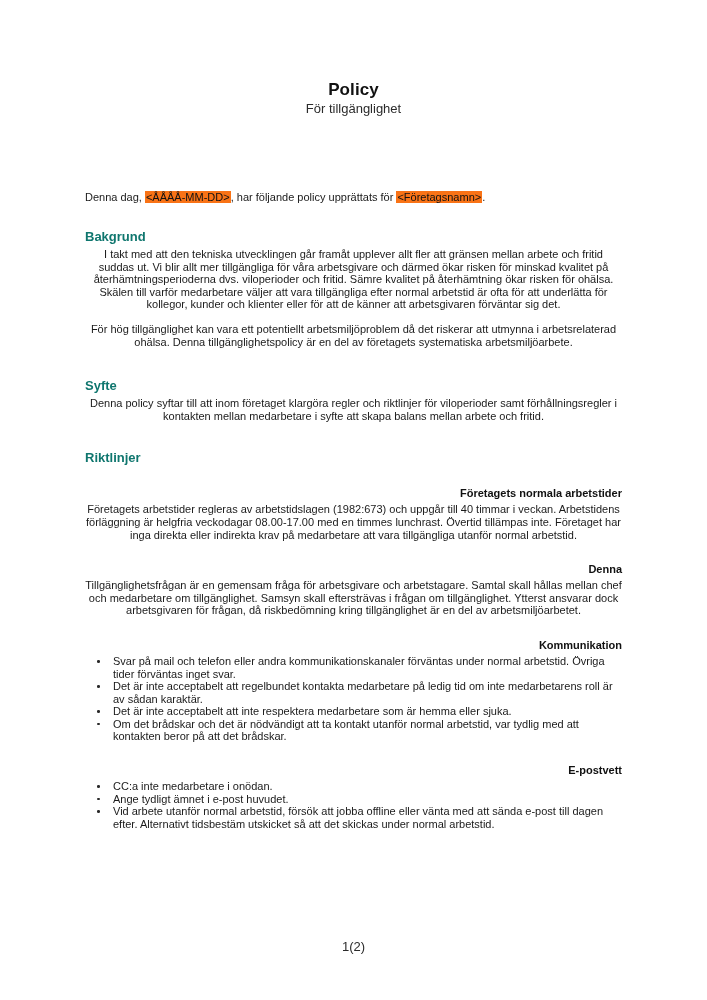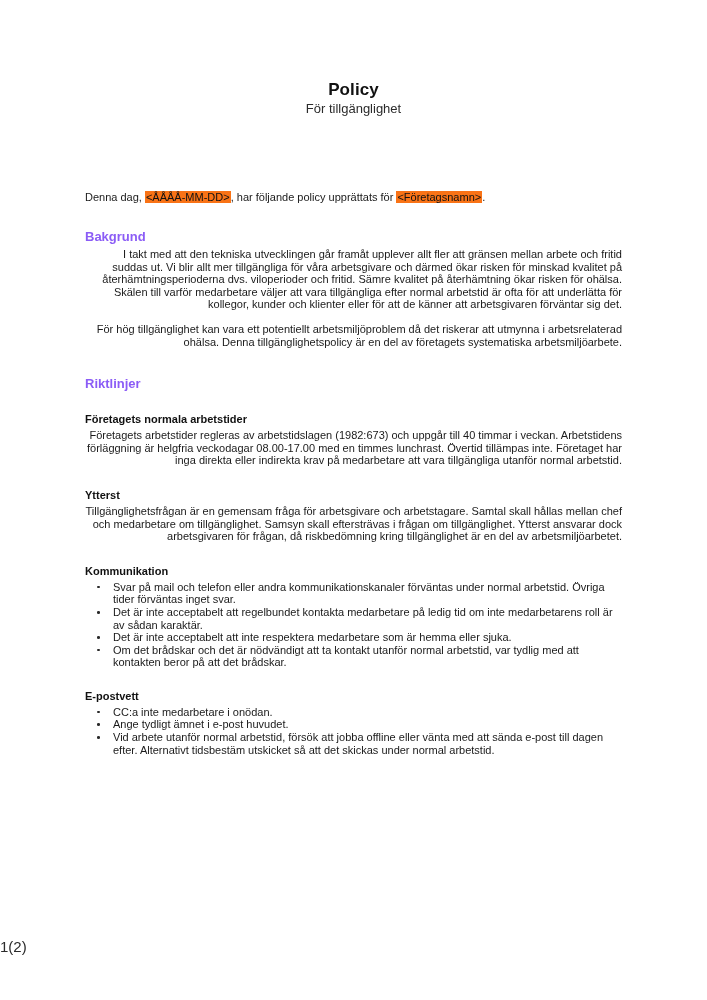--- a/index.html
+++ b/index.html
@@ -62,45 +62,46 @@
     color: #111111;
     padding: 0 1px;
   }
 
   
   h2.section-heading {
     font-size: 13px;
     font-weight: bold;
     line-height: 16px;
     margin: 0;
-    color: #8b5cf6;
+    color: #0f766e;
   }
   h3.sub-heading {
     font-size: 11px;
     font-weight: bold;
     line-height: 14px;
     margin: 0;
     color: #111111;
+    text-align: right;
   }
 
   
   .sec-bakgrund  { margin-top: 25px; }
   .sec-syfte     { margin-top: 30px; }
   .sec-riktlinjer{ margin-top: 28px; }
   .sub-arbetstider { margin-top: 20px; }
   .sub-dialog      { margin-top: 21px; }
   .sub-kommunikation { margin-top: 21px; }
   .sub-epostvett     { margin-top: 20px; }
 
   p.body-text {
     font-size: 11px;
     line-height: 12.6px;
     margin: 0;
     color: #1a1a1a;
-    text-align: right;
+    text-align: center;
   }
   p.body-text + p.body-text {
     margin-top: 12px;
   }
   h2.section-heading + p.body-text,
   h3.sub-heading + p.body-text {
     margin-top: 3px;
   }
 
   
@@ -127,21 +128,22 @@
     border-radius: 50%;
     background: #2a2a2a;
   }
 
   
   .page-footer {
     position: absolute;
     left: 0;
     top: 940px;
     width: 707px;
-    font-size: 15px;
+    text-align: center;
+    font-size: 13px;
     line-height: 14px;
     color: #2b2b2b;
   }
 </style>
 </head>
 <body>
 
 <div class="page">
   <div class="content">
 
@@ -151,31 +153,35 @@
     </div>
 
     <p class="intro-line"><span>Denna dag, </span><span class="hl">&lt;ÅÅÅÅ-MM-DD&gt;</span><span>, har följande policy upprättats för </span><span class="hl">&lt;Företagsnamn&gt;</span><span>.</span></p>
 
     <div class="sec-bakgrund">
       <h2 class="section-heading">Bakgrund</h2>
       <p class="body-text">I takt med att den tekniska utvecklingen går framåt upplever allt fler att gränsen mellan arbete och fritid suddas ut. Vi blir allt mer tillgängliga för våra arbetsgivare och därmed ökar risken för minskad kvalitet på återhämtningsperioderna dvs. viloperioder och fritid. Sämre kvalitet på återhämtning ökar risken för ohälsa. Skälen till varför medarbetare väljer att vara tillgängliga efter normal arbetstid är ofta för att underlätta för kollegor, kunder och klienter eller för att de känner att arbetsgivaren förväntar sig det.</p>
       <p class="body-text">För hög tillgänglighet kan vara ett potentiellt arbetsmiljöproblem då det riskerar att utmynna i arbetsrelaterad ohälsa. Denna tillgänglighetspolicy är en del av företagets systematiska arbetsmiljöarbete.</p>
     </div>
 
+    <div class="sec-syfte">
+      <h2 class="section-heading">Syfte</h2>
+      <p class="body-text">Denna policy syftar till att inom företaget klargöra regler och riktlinjer för viloperioder samt förhållningsregler i kontakten mellan medarbetare i syfte att skapa balans mellan arbete och fritid.</p>
+    </div>
 
     <div class="sec-riktlinjer">
       <h2 class="section-heading">Riktlinjer</h2>
 
       <div class="sub-arbetstider">
         <h3 class="sub-heading">Företagets normala arbetstider</h3>
         <p class="body-text">Företagets arbetstider regleras av arbetstidslagen (1982:673) och uppgår till 40 timmar i veckan. Arbetstidens förläggning är helgfria veckodagar 08.00-17.00 med en timmes lunchrast. Övertid tillämpas inte. Företaget har inga direkta eller indirekta krav på medarbetare att vara tillgängliga utanför normal arbetstid.</p>
       </div>
 
       <div class="sub-dialog">
-        <h3 class="sub-heading">Ytterst</h3>
+        <h3 class="sub-heading">Denna</h3>
         <p class="body-text">Tillgänglighetsfrågan är en gemensam fråga för arbetsgivare och arbetstagare. Samtal skall hållas mellan chef och medarbetare om tillgänglighet. Samsyn skall eftersträvas i frågan om tillgänglighet. Ytterst ansvarar dock arbetsgivaren för frågan, då riskbedömning kring tillgänglighet är en del av arbetsmiljöarbetet.</p>
       </div>
 
       <div class="sub-kommunikation">
         <h3 class="sub-heading">Kommunikation</h3>
         <ul class="bullets">
           <li>Svar på mail och telefon eller andra kommunikationskanaler förväntas under normal arbetstid. Övriga tider förväntas inget svar.</li>
           <li>Det är inte acceptabelt att regelbundet kontakta medarbetare på ledig tid om inte medarbetarens roll är av sådan karaktär.</li>
           <li>Det är inte acceptabelt att inte respektera medarbetare som är hemma eller sjuka.</li>
           <li>Om det brådskar och det är nödvändigt att ta kontakt utanför normal arbetstid, var tydlig med att kontakten beror på att det brådskar.</li>

